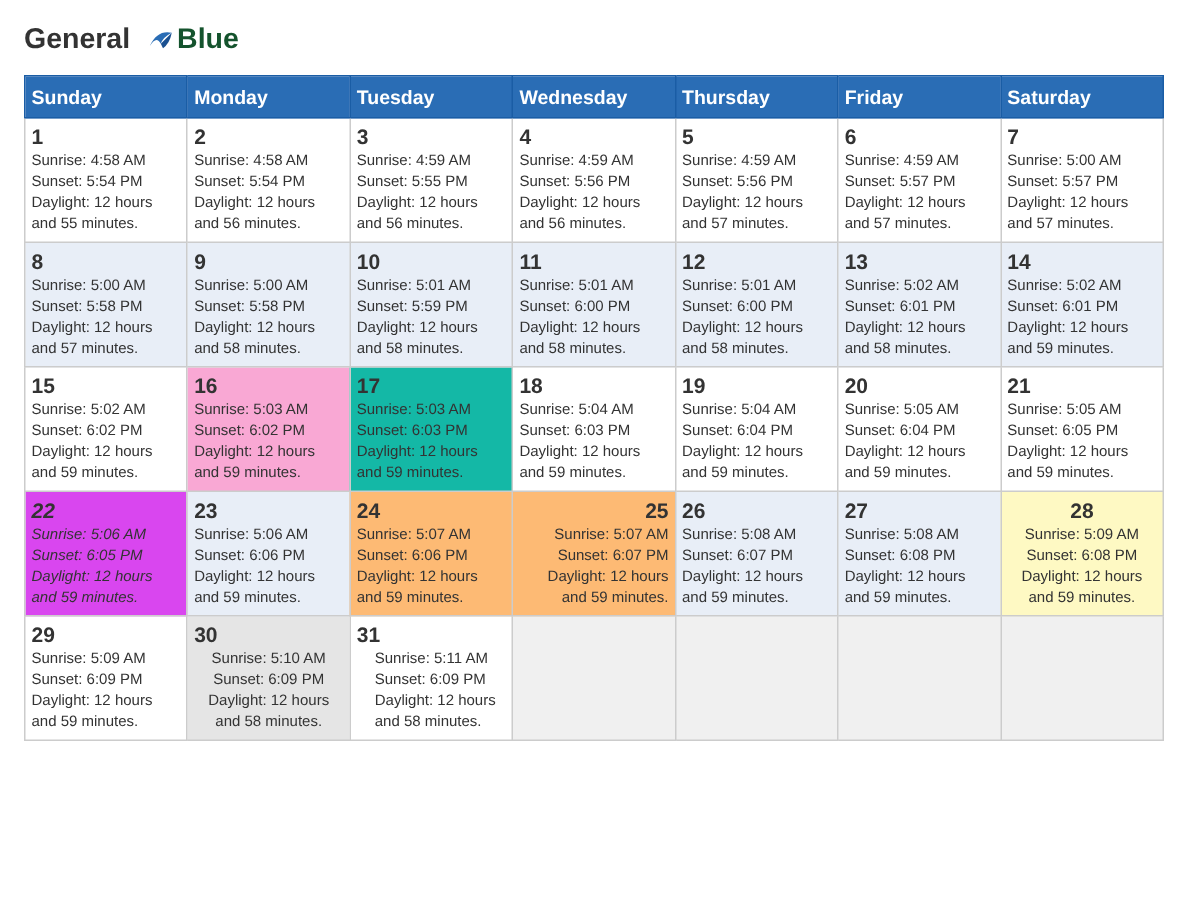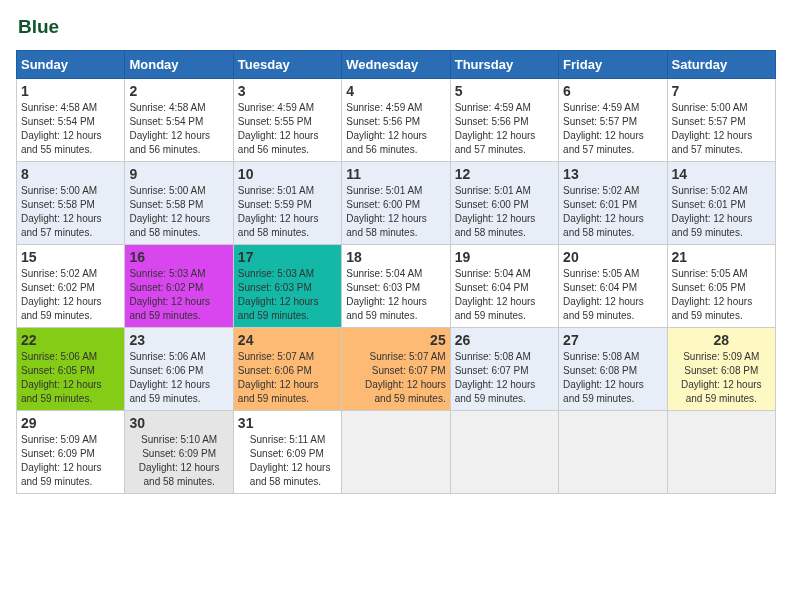--- a/index.html
+++ b/index.html
@@ -75,20 +75,27 @@
       background: #f0f4fa;
     }
   </style>
 </head>
 <body>
 
 <div class="header">
   <div class="logo">
     <div>
       <div style="display:flex;align-items:center;">
+        <div style="font-size:19px;font-weight:bold;color:#333;line-height:1.1;">
+          <span>General</span>
+          <svg class="logo-icon" viewBox="0 0 30 30" style="display:inline-block;vertical-align:middle;width:22px;height:22px;">
+            <path d="M8 20 Q15 5 28 8 Q20 12 18 18 Q14 10 8 20Z" fill="#2a6db5"></path>
+            <path d="M18 18 Q22 14 28 8 Q26 18 20 22Z" fill="#1a5090"></path>
+          </svg>
+        </div>
         <div style="font-size:19px;font-weight:bold;color:#14532d;margin-left:2px;">Blue</div>
       </div>
     </div>
   </div>
   <div class="title-area">
     <div class="month-title"></div>
     <div class="location"></div>
   </div>
 </div>
 
@@ -208,21 +215,21 @@
         </td>
       </tr>
       <tr>
         <td style="background: rgb(255, 255, 255);">
           <span class="day-num">15</span>
           <div class="day-info" style="white-space: pre-line;">Sunrise: 5:02 AM
 Sunset: 6:02 PM
 Daylight: 12 hours
 and 59 minutes.</div>
         </td>
-        <td style="background: #d946ef;">
+        <td style="background: #f9a8d4;">
           <span class="day-num">16</span>
           <div class="day-info" style="white-space: pre-line;">Sunrise: 5:03 AM
 Sunset: 6:02 PM
 Daylight: 12 hours
 and 59 minutes.</div>
         </td>
         <td style="background: #14b8a6;">
           <span class="day-num">17</span>
           <div class="day-info" style="white-space: pre-line;">Sunrise: 5:03 AM
 Sunset: 6:03 PM
@@ -252,21 +259,21 @@
         </td>
         <td style="background: rgb(255, 255, 255);">
           <span class="day-num">21</span>
           <div class="day-info" style="white-space: pre-line;">Sunrise: 5:05 AM
 Sunset: 6:05 PM
 Daylight: 12 hours
 and 59 minutes.</div>
         </td>
       </tr>
       <tr>
-        <td style="background: #84cc16;">
+        <td style="background: #d946ef; font-style: italic;">
           <span class="day-num">22</span>
           <div class="day-info" style="white-space: pre-line;">Sunrise: 5:06 AM
 Sunset: 6:05 PM
 Daylight: 12 hours
 and 59 minutes.</div>
         </td>
         <td style="background: rgb(232, 238, 247);">
           <span class="day-num">23</span>
           <div class="day-info" style="white-space: pre-line;">Sunrise: 5:06 AM
 Sunset: 6:06 PM

